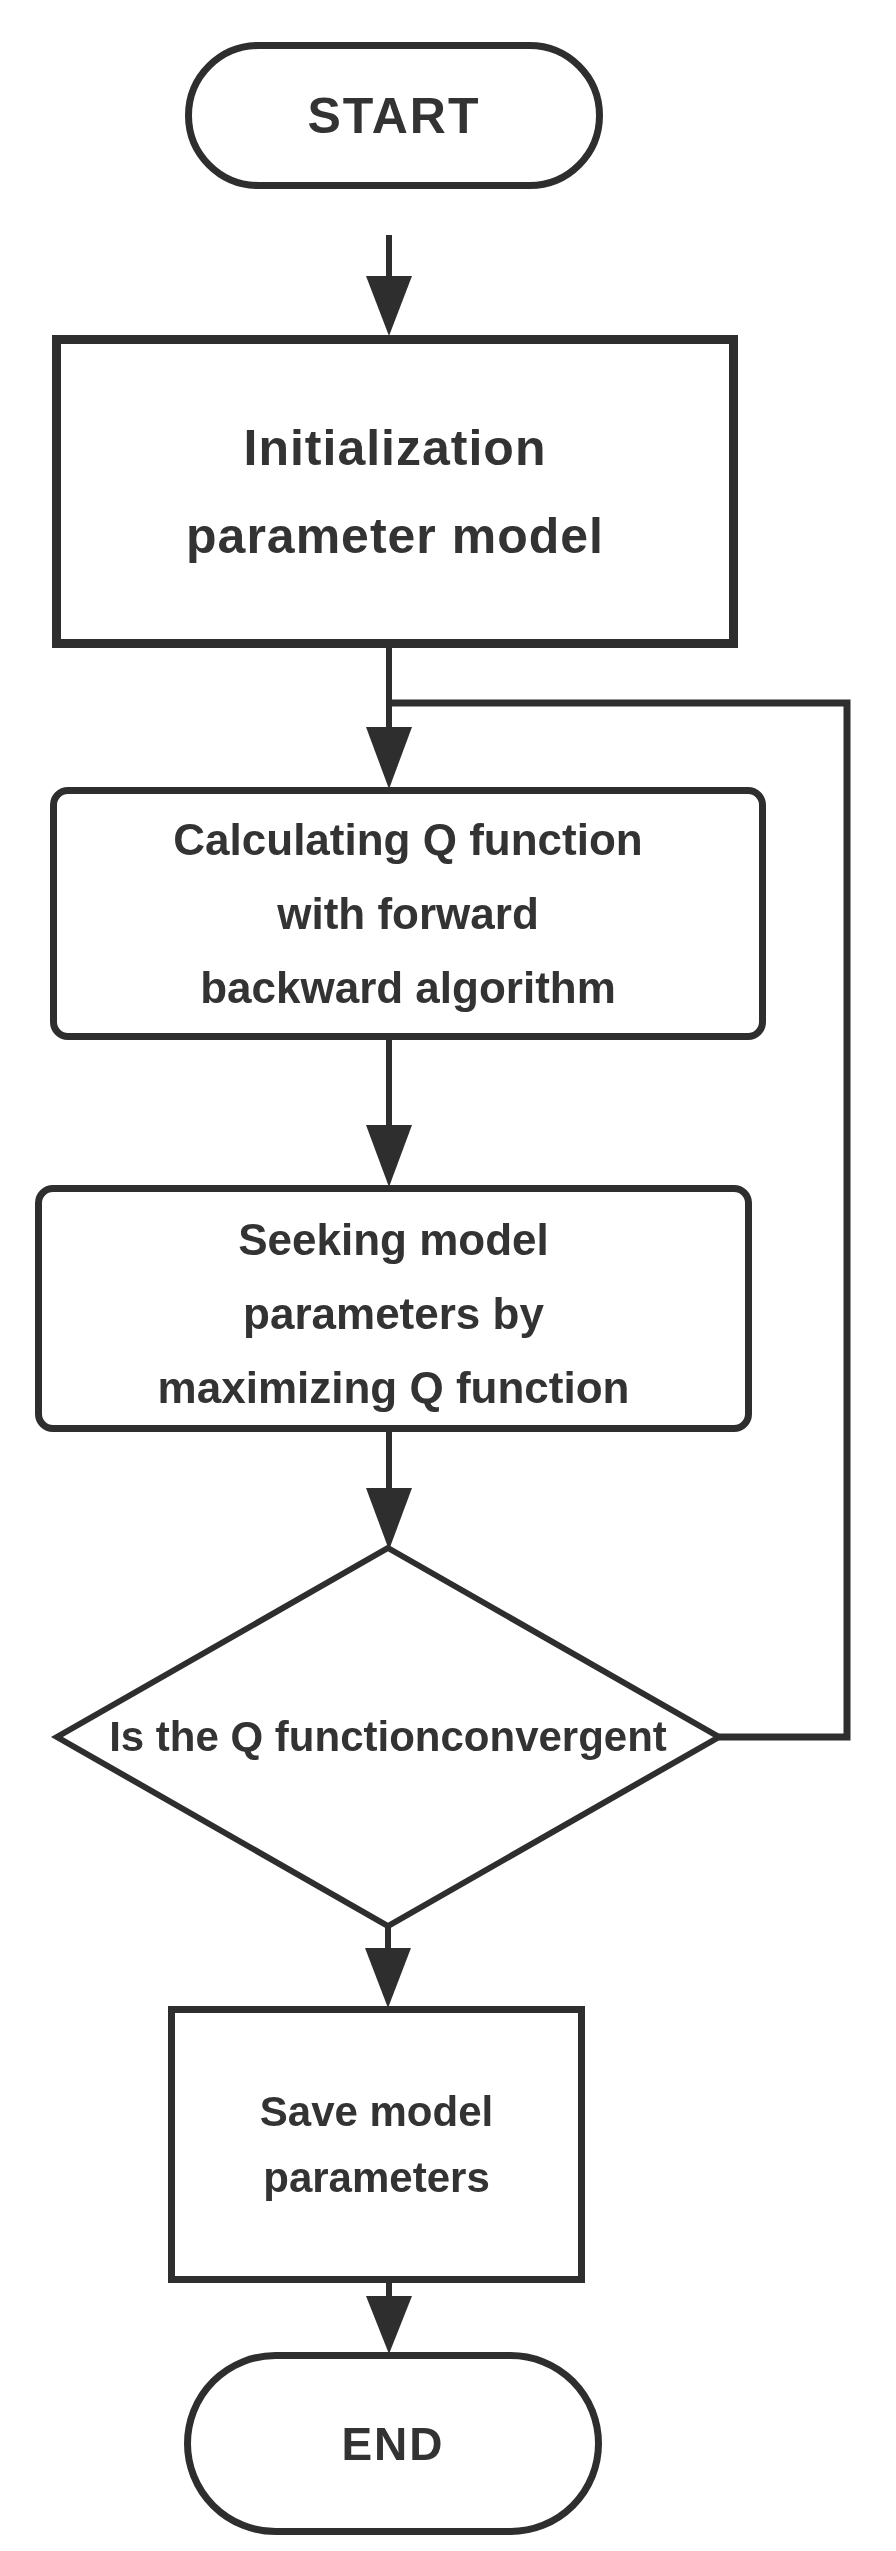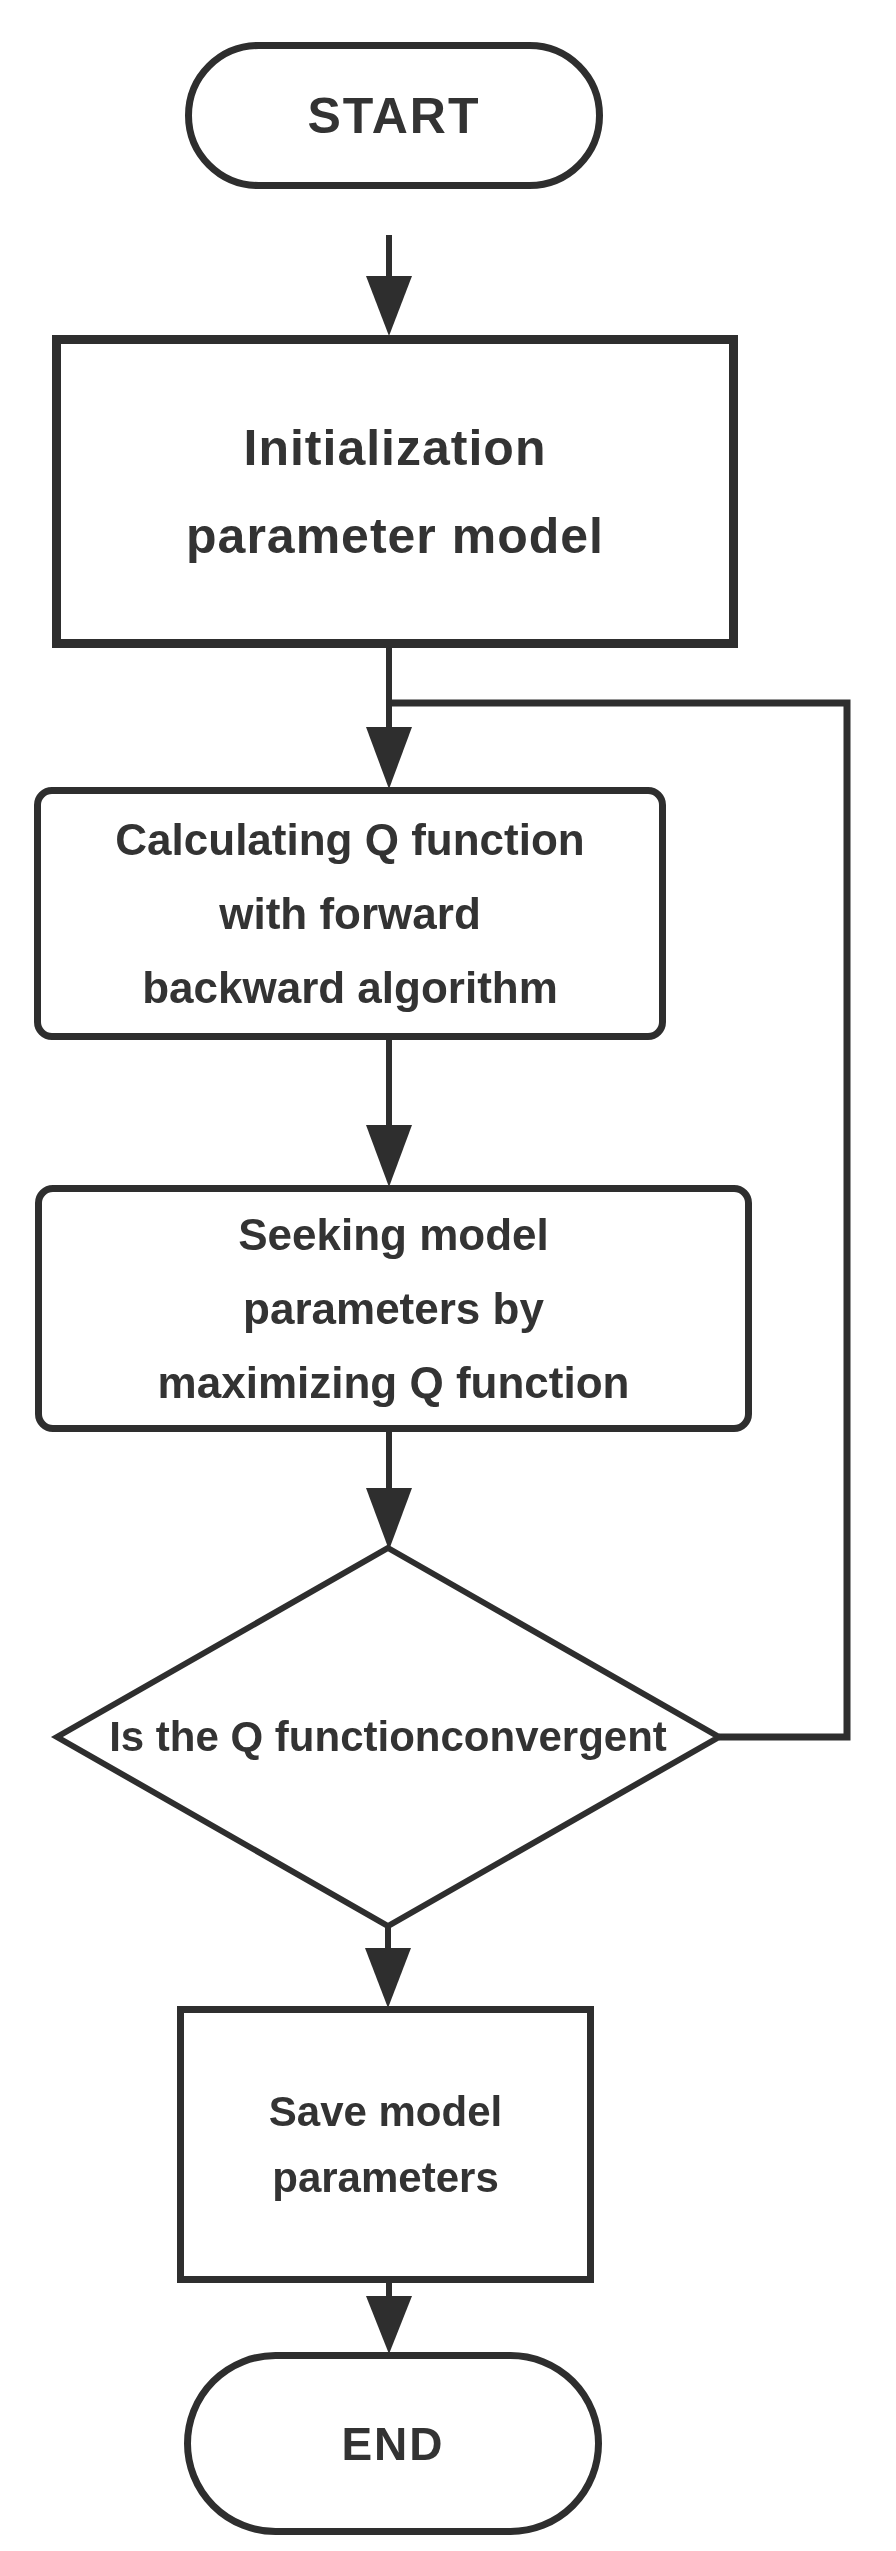--- a/index.html
+++ b/index.html
@@ -45,43 +45,43 @@
     left: 185px; top: 42px; width: 418px; height: 147px;
     border-radius: 95px;
     font-size: 50px; letter-spacing: 2px;
   }
   #init {
     left: 52px; top: 335px; width: 686px; height: 313px;
     border-width: 9px;
     font-size: 50px; line-height: 88px; letter-spacing: 1px;
   }
   #calc {
-    left: 34px; top: 787px; width: 632px; height: 253px;
+    left: 50px; top: 787px; width: 716px; height: 253px;
     border-radius: 18px;
     font-size: 44px; line-height: 74px;
   }
   #seek {
     left: 35px; top: 1185px; width: 717px; height: 247px;
     border-radius: 18px;
-    font-size: 44px; line-height: 74px;
+    font-size: 44px; line-height: 74px; justify-content: flex-end;
   }
   #decision-label {
     position: absolute;
     z-index: 2;
     left: 57px; top: 1548px; width: 662px; height: 378px;
     display: flex; 
     align-items: center; justify-content: center;
     text-align: center;
     font-weight: 700;
     font-size: 42px; line-height: 80px;
     color: var(--text, #333333);
     background: transparent;
   }
   #save {
-    left: 177px; top: 2006px; width: 417px; height: 277px;
+    left: 168px; top: 2006px; width: 417px; height: 277px;
     font-size: 42px; line-height: 66px;
   }
   #end {
     left: 184px; top: 2352px; width: 418px; height: 183px;
     border-radius: 92px;
     font-size: 46px; letter-spacing: 2px;
   }
 </style>
 </head>
 <body>

